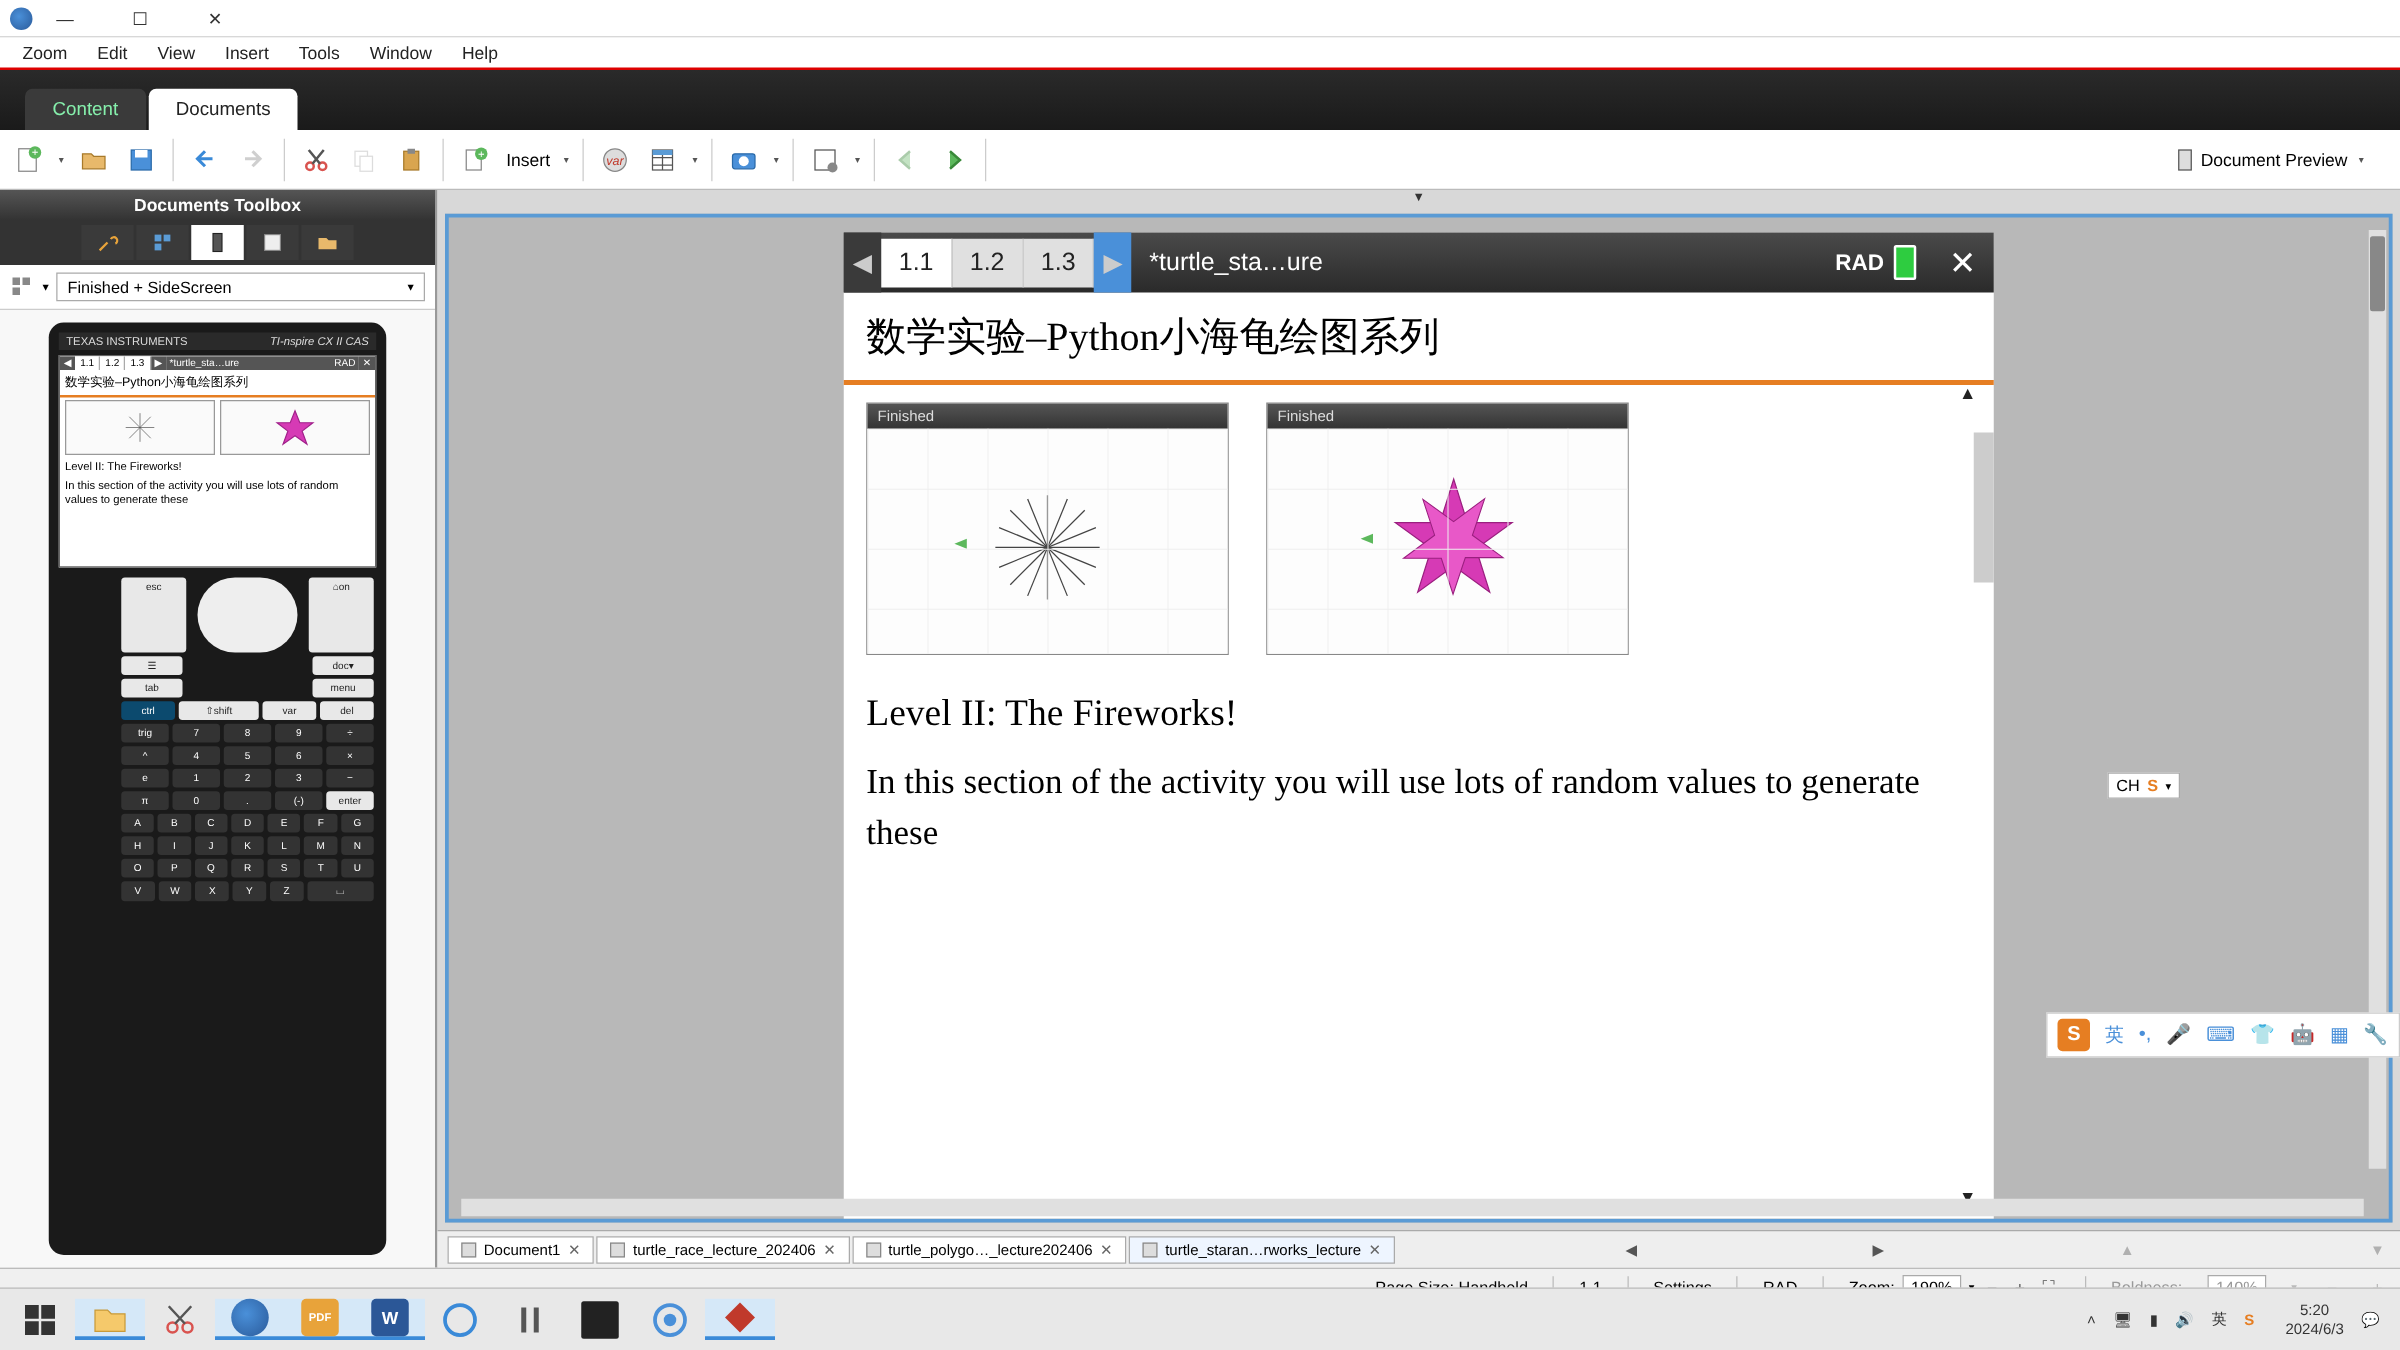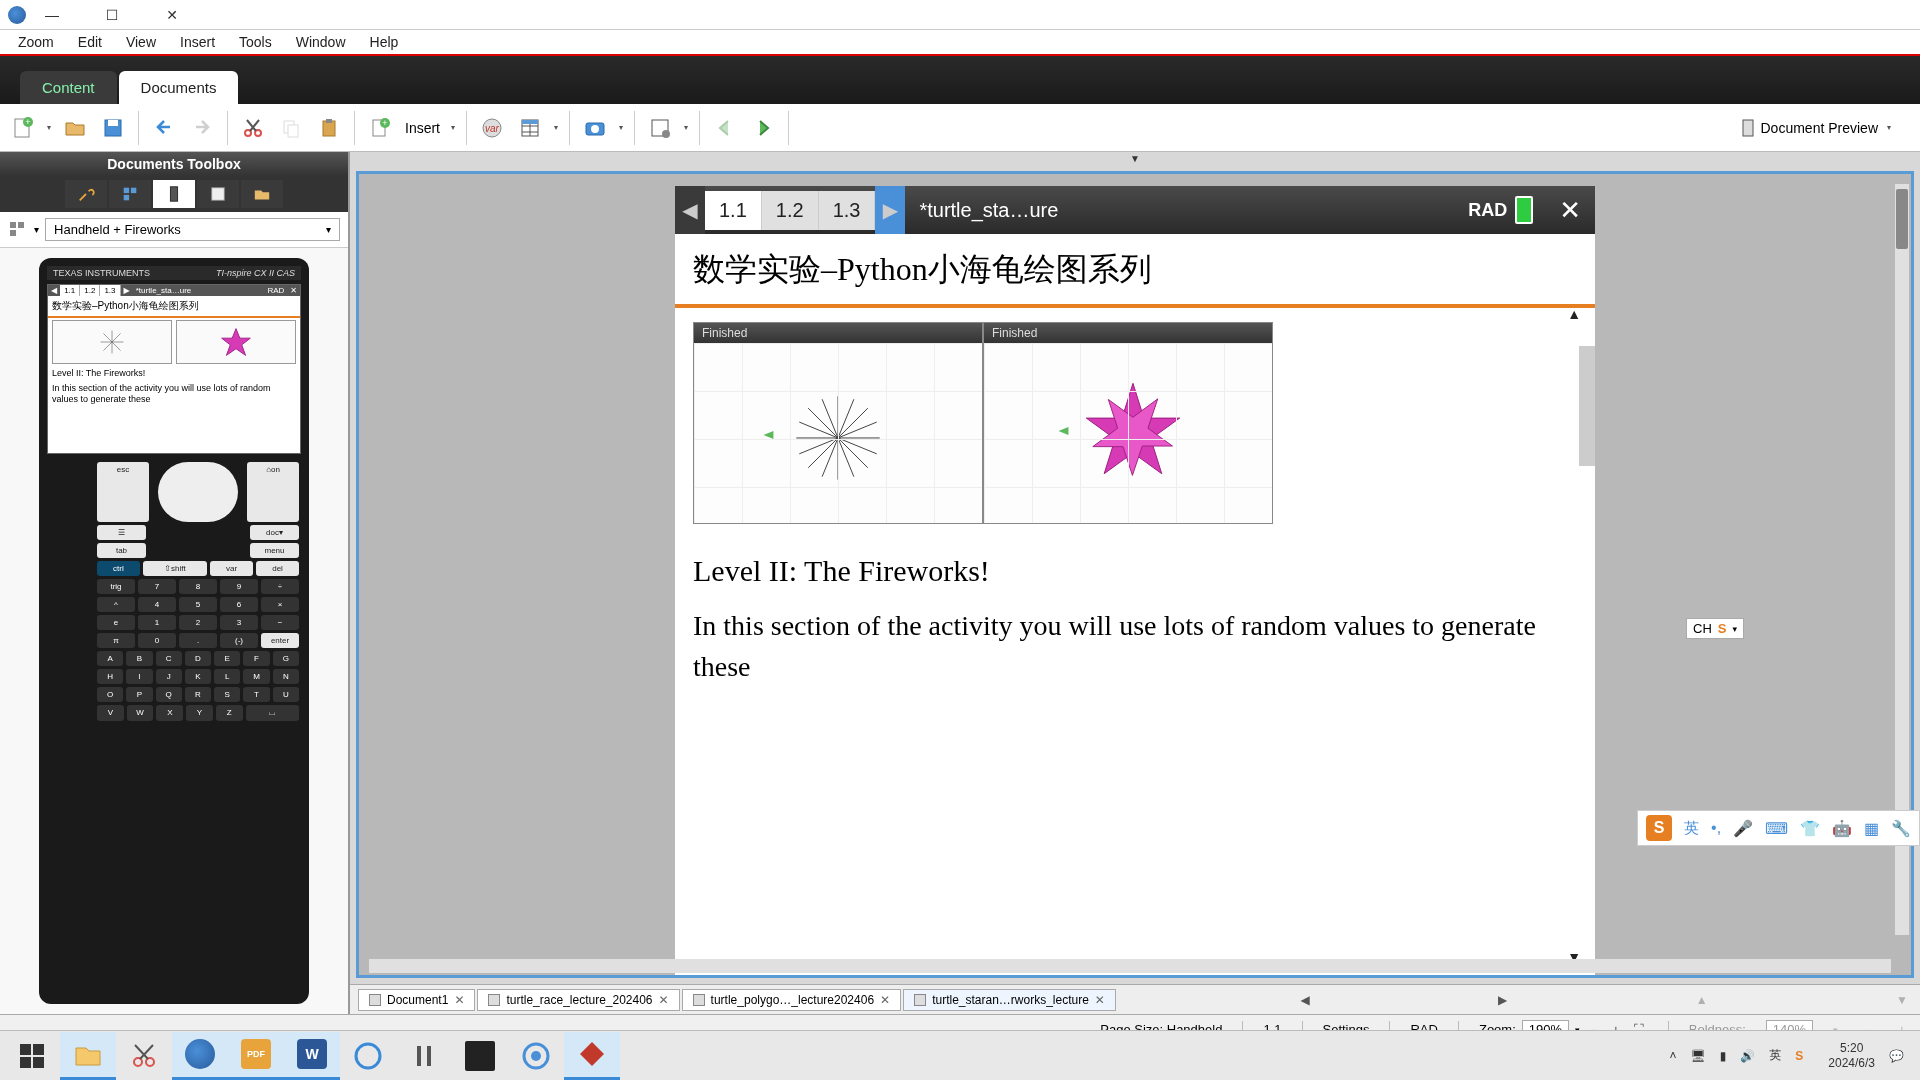--- a/index.html
+++ b/index.html
@@ -75,21 +75,21 @@
 .nsp-tab.inactive { background: #e0e0e0; }
 .nsp-doc-name { flex: 1; color: #fff; font-size: 20px; padding: 0 14px; }
 .nsp-rad { color: #fff; font-size: 18px; font-weight: 700; padding: 0 8px; }
 .nsp-battery { width: 18px; height: 28px; background: #2ecc40; border: 2px solid #fff; border-radius: 2px; margin-right: 12px; }
 .nsp-close { color: #fff; font-size: 26px; padding: 0 14px; cursor: pointer; }
 
 .nsp-content { padding: 14px 18px; }
 .nsp-title { font-size: 32px; font-family: "SimSun", serif; padding-bottom: 12px; }
 .nsp-divider { height: 4px; background: #e67e22; margin: 0 -18px 14px -18px; }
 
-.plot-row { display: flex; margin-bottom: 30px; }
+.plot-row { display: flex; gap: 30px; margin-bottom: 30px; }
 .plot-box { width: 290px; border: 1px solid #888; }
 .plot-header { background: linear-gradient(#555, #333); color: #ddd; font-size: 12px; padding: 3px 8px; }
 .plot-canvas { height: 180px; background: #fdfdfd; position: relative; }
 .plot-grid { position: absolute; inset: 0; background-image: linear-gradient(#eee 1px, transparent 1px), linear-gradient(90deg, #eee 1px, transparent 1px); background-size: 48px 48px; }
 
 .level-heading { font-size: 30px; font-family: Georgia, serif; margin-bottom: 18px; }
 .level-body { font-size: 28px; font-family: Georgia, serif; line-height: 1.45; }
 
 
 .doc-scroll-up { position: absolute; right: 14px; top: 120px; font-size: 14px; color: #222; }
@@ -105,21 +105,21 @@
 
 
 .status-bar { height: 30px; background: #f0f0f0; border-top: 1px solid #aaa; display: flex; align-items: center; padding: 0 10px; gap: 20px; font-size: 13px; }
 .status-sep { width: 1px; height: 18px; background: #bbb; }
 .status-bar .zoom-ctrl { display: flex; align-items: center; gap: 6px; }
 .zoom-val { border: 1px solid #aaa; padding: 1px 6px; background: #fff; }
 .zoom-btn { font-size: 14px; color: #555; cursor: pointer; padding: 0 4px; }
 
 
 .taskbar { position: absolute; bottom: 0; left: 0; right: 0; height: 50px; background: #e8e8e8; border-top: 1px solid #bbb; display: flex; align-items: center; padding: 0 4px; }
-.taskbar .task-icon { width: 56px; height: 48px; display: flex; align-items: center; justify-content: center; cursor: pointer; }
+.taskbar .task-icon { width: 56px; height: 33px; display: flex; align-items: center; justify-content: center; cursor: pointer; }
 .taskbar .task-icon.active { border-bottom: 3px solid #3a8ad8; background: #d5e8f8; }
 .taskbar .task-icon svg, .taskbar .task-icon .ico { width: 30px; height: 30px; }
 .tray { margin-left: auto; display: flex; align-items: center; gap: 14px; padding-right: 12px; font-size: 12px; color: #333; }
 .tray-time { text-align: center; line-height: 1.2; margin-left: 11px; }
 
 
 .ime-ch { position: absolute; right: 176px; top: 618px; background: #fff; border: 1px solid #aaa; padding: 2px 6px; font-size: 13px; display: flex; align-items: center; gap: 6px; }
 .ime-bar { position: absolute; right: 0; top: 810px; background: #fff; border: 1px solid #ccc; padding: 4px 8px; display: flex; align-items: center; gap: 12px; }
 
 
@@ -303,21 +303,21 @@
         </div>
     </div>
     <div class="view-selector">
       <svg width="20" height="20">
           <rect x="2" y="2" width="6" height="6" fill="#888"></rect>
           <rect x="10" y="2" width="6" height="6" fill="#888"></rect>
           <rect x="2" y="10" width="6" height="6" fill="#888"></rect>
         </svg>
       <span style="font-size:10px;">▾</span>
       <div class="view-dropdown">
-        <span>Handheld + Fireworks</span>
+        <span>Finished + SideScreen</span>
         <span style="font-size:10px;">▾</span>
       </div>
     </div>
     <div class="handheld-wrap">
       <div class="handheld">
         <div class="hh-top">
           <span>TEXAS INSTRUMENTS</span>
           <span class="ti-brand">TI-nspire CX II CAS</span>
         </div>
         <div class="hh-screen">

